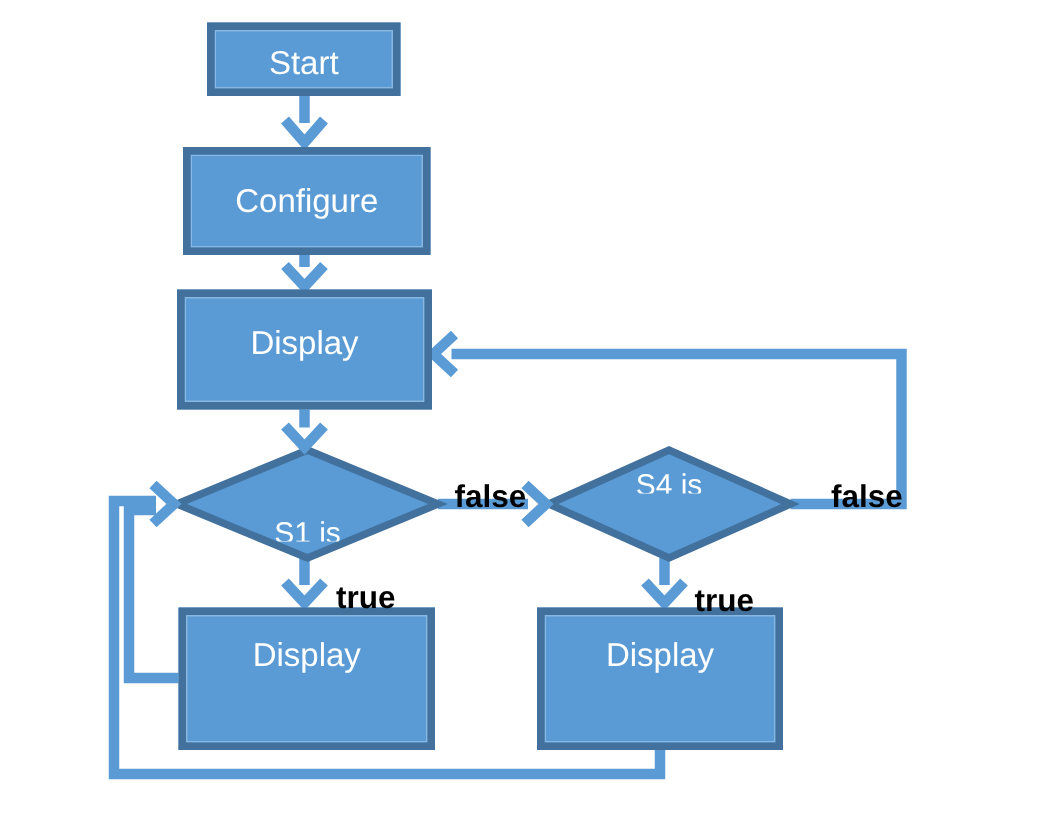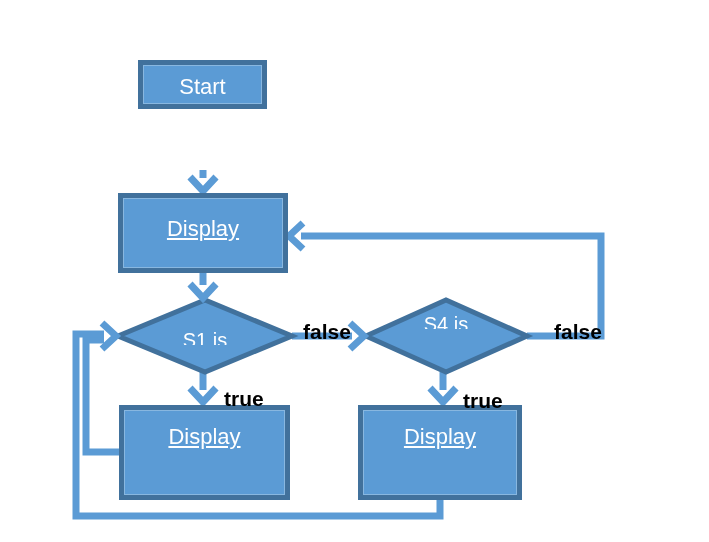--- a/index.html
+++ b/index.html
@@ -25,21 +25,21 @@
     border:5px solid var(--node-border);
     box-shadow:inset 0 0 0 1px rgba(255,255,255,0.28);
     color:#fff;
     text-align:center;
     overflow:hidden;
     font-size:22px;
   }
   .node-box.single{
     display:flex;align-items:center;justify-content:center;
   }
-  .twoline{line-height:38px;text-decoration:underline;}
+  .twoline{line-height:38px;}
   .edge{stroke:var(--connector);stroke-width:7;fill:none;stroke-linejoin:miter;}
   .arrowhead{stroke:var(--connector);stroke-width:7;fill:none;stroke-linejoin:miter;stroke-linecap:butt;}
   .diamond{fill:var(--node-fill);stroke:var(--node-border);stroke-width:5;stroke-linejoin:miter;}
   .diamond-label{
     position:absolute;
     color:#fff;
     font-size:20px;line-height:24px;
     text-align:center;
     overflow:hidden;
   }
@@ -75,38 +75,41 @@
     <polyline class="arrowhead" points="190,80 203,95 216,80"></polyline>
     <polyline class="arrowhead" points="190,177 203,191 216,177"></polyline>
     <polyline class="arrowhead" points="190,284 203,298 216,284"></polyline>
     <polyline class="arrowhead" points="190,388 203,402 216,388"></polyline>
     <polyline class="arrowhead" points="430,388 443,402 456,388"></polyline>
     <polyline class="arrowhead" points="350,323 364,336 350,349"></polyline>
     <polyline class="arrowhead" points="303,223 289,236 303,249"></polyline>
     <polyline class="arrowhead" points="102,323 116,336 102,349"></polyline>
   </svg>
 
-  <div class="node-box single" style="left:138px;top:15px;width:129px;height:49px;padding-top:4px;margin-top:45px;">
+  <div class="node-box single" style="left:138px;top:15px;width:129px;height:49px;padding-top:4px;">
     <span>Start</span>
   </div>
 
+  <div class="node-box single" style="left:122px;top:98px;width:165px;height:72px;">
+    <span>Configure</span>
+  </div>
 
   <div class="node-box twoline" style="left:118px;top:193px;width:170px;height:80px;padding-top:12px;">
     <div>Display</div>
   </div>
 
   <div class="node-box twoline" style="left:119px;top:405px;width:171px;height:95px;padding-top:8px;">
     <div>Display</div>
   </div>
 
   <div class="node-box twoline" style="left:358px;top:405px;width:164px;height:95px;padding-top:8px;">
     <div>Display</div>
   </div>
 
-  <div class="diamond-label" style="left:160px;top:328px;width:90px;height:17px;">S1 is</div>
+  <div class="diamond-label" style="left:160px;top:344px;width:90px;height:17px;">S1 is</div>
   <div class="diamond-label" style="left:401px;top:312px;width:90px;height:17px;">S4 is</div>
 
   <div class="edge-label" style="left:303px;top:321px;">false</div>
   <div class="edge-label" style="left:554px;top:321px;">false</div>
   <div class="edge-label" style="left:224px;top:388px;">true</div>
   <div class="edge-label" style="left:463px;top:390px;">true</div>
 
 </div>
 
 </body></html>

